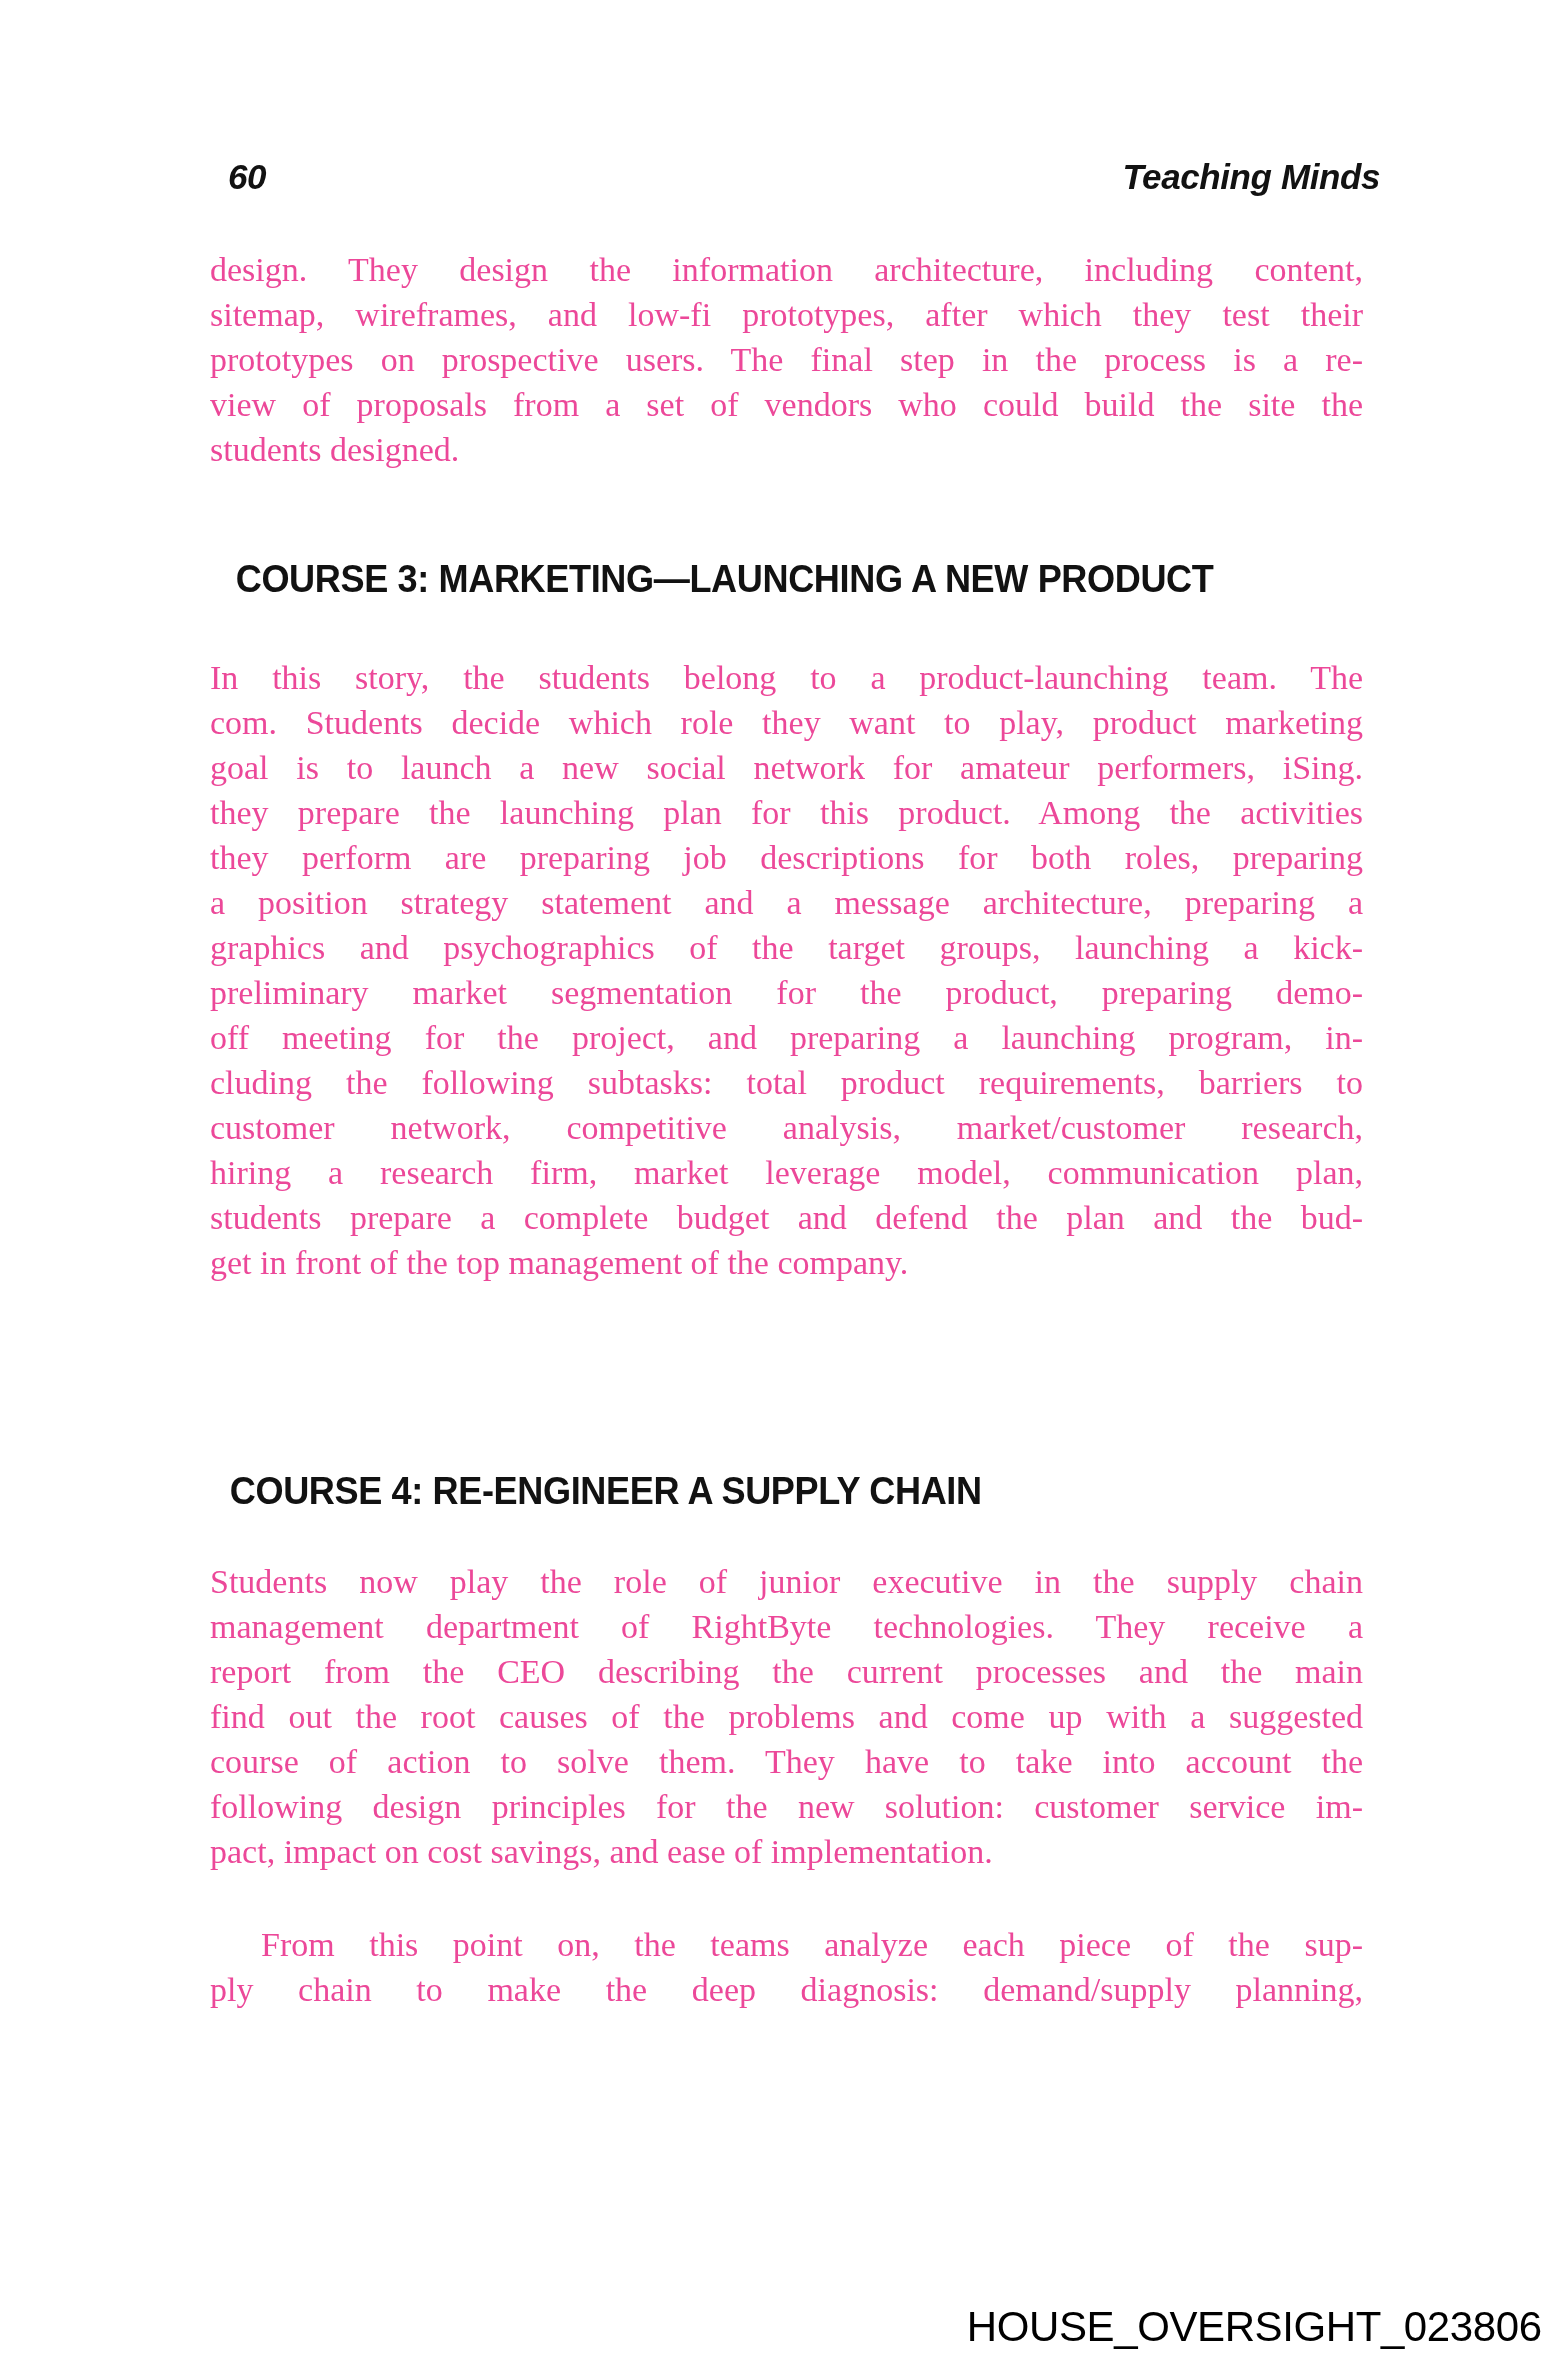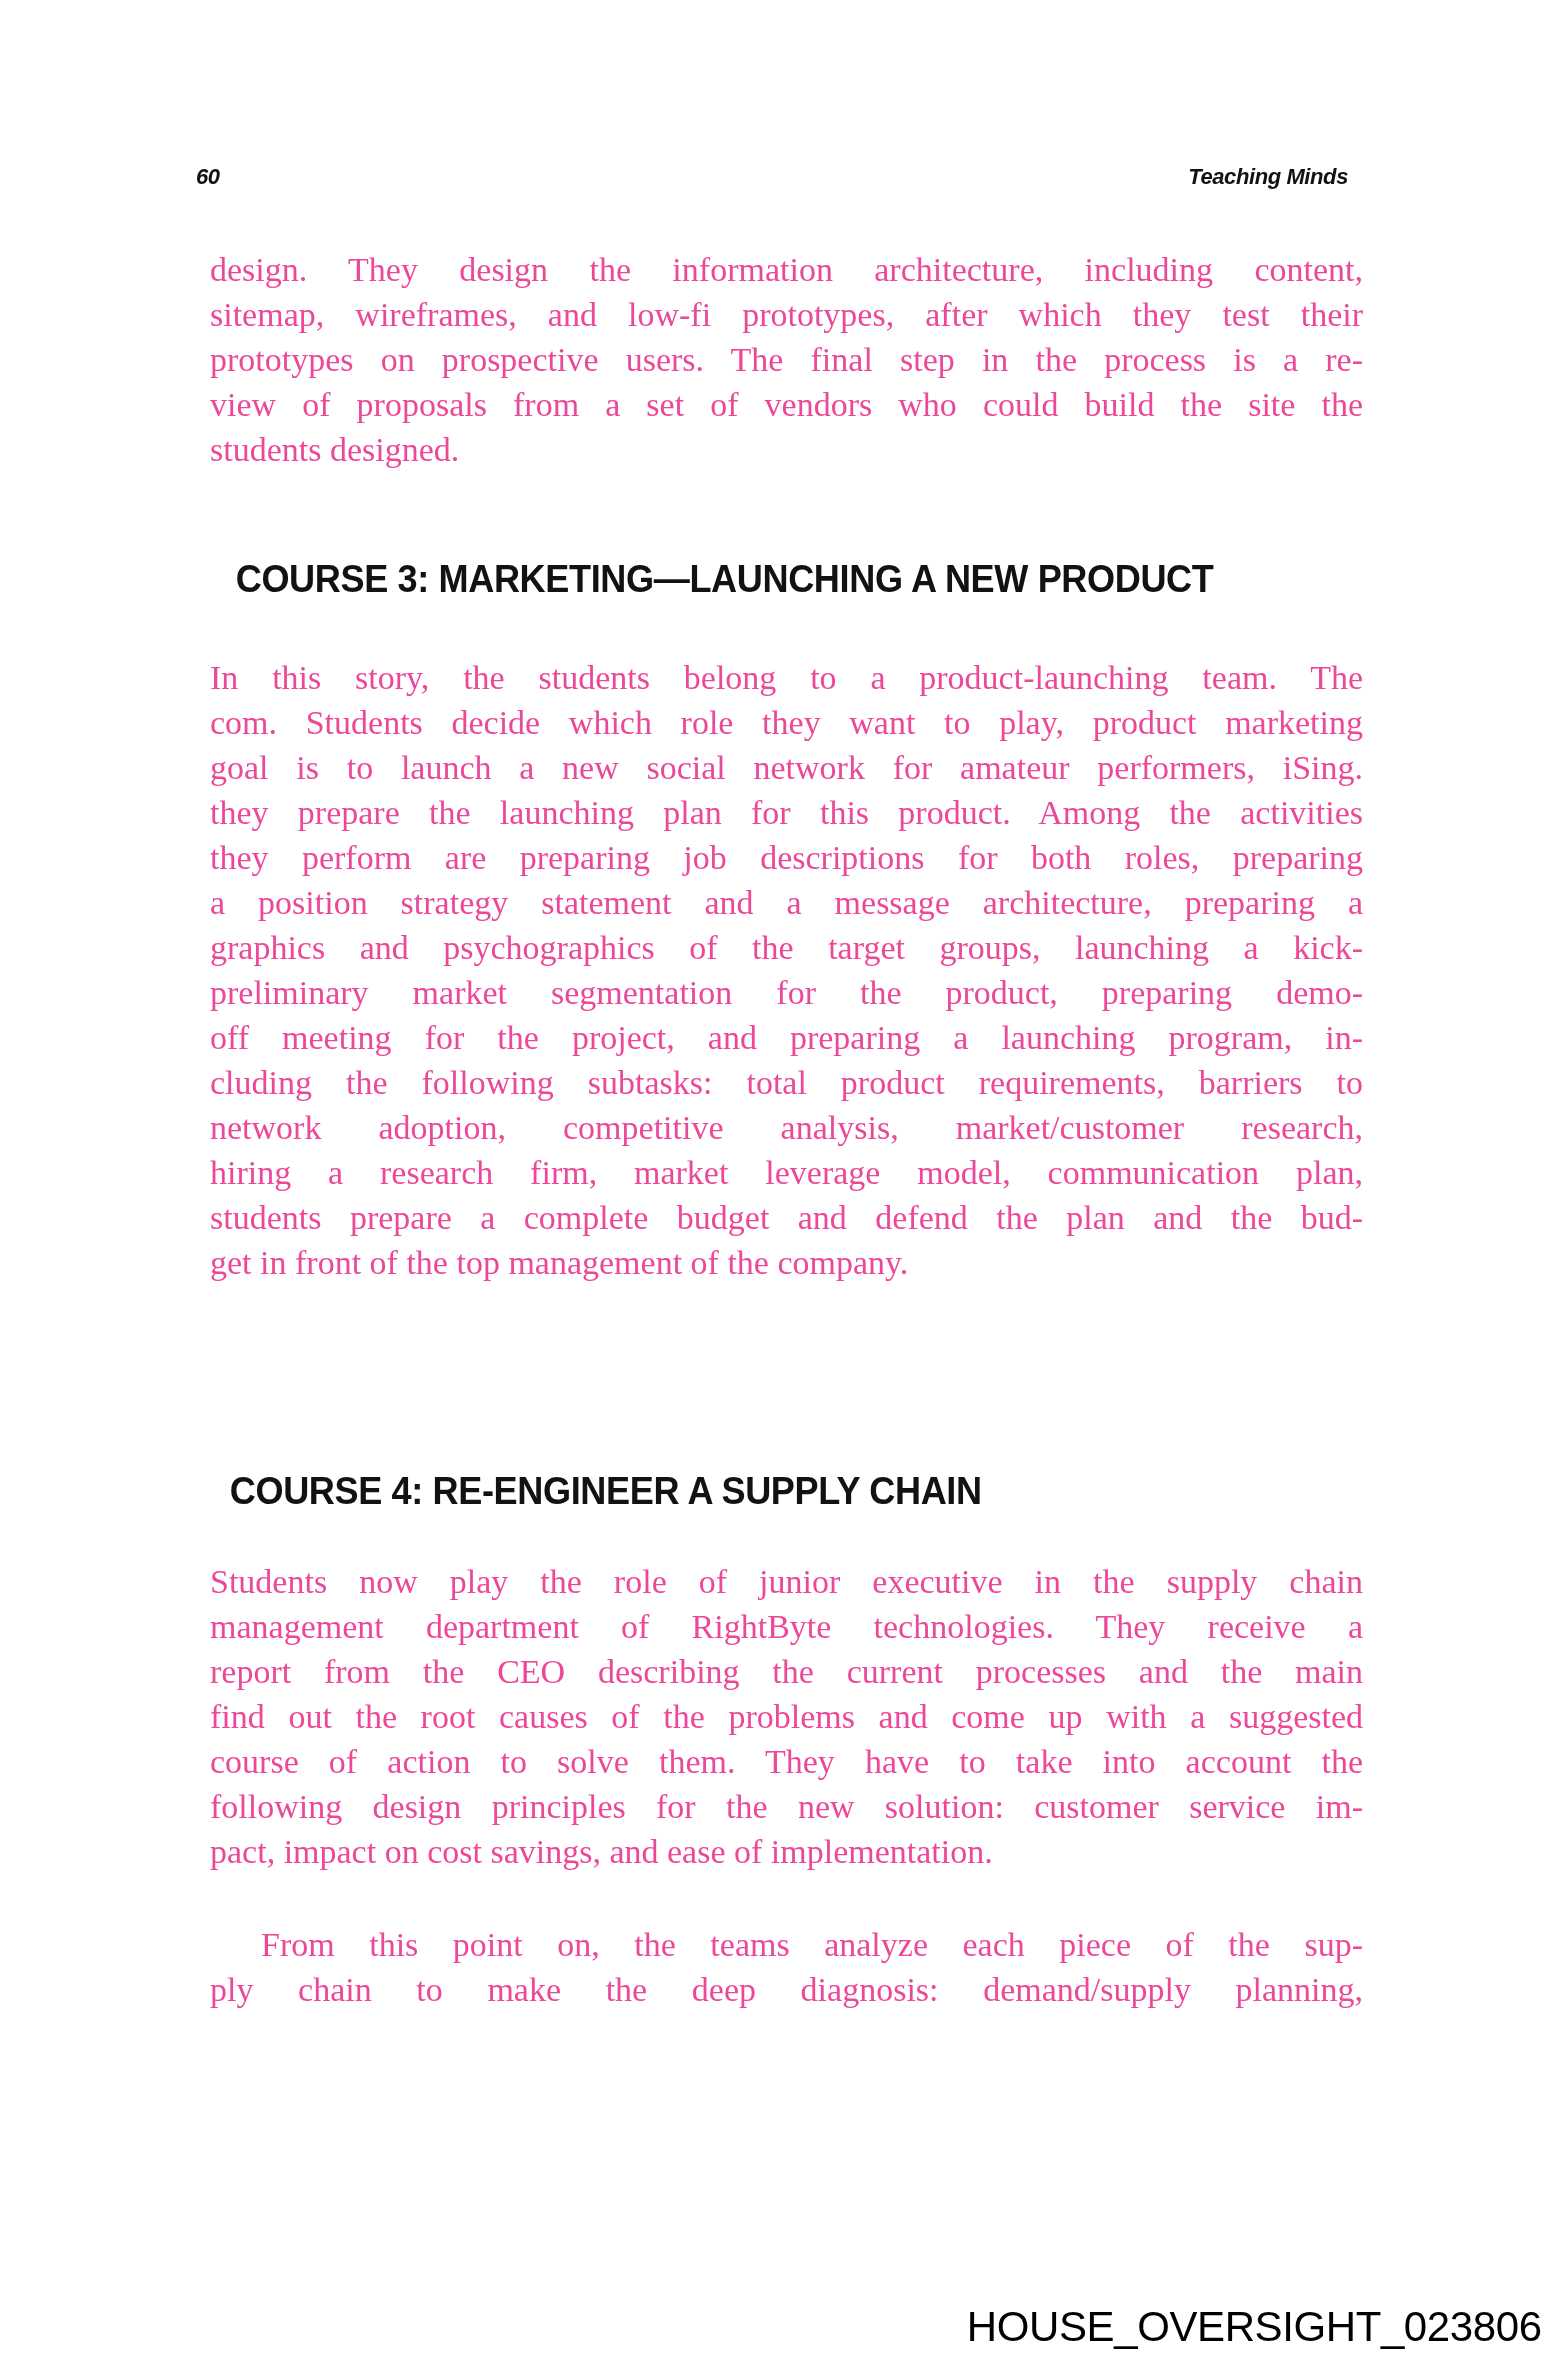--- a/index.html
+++ b/index.html
@@ -10,30 +10,30 @@
     width: 1562px;
     height: 2354px;
     background: #ffffff;
     overflow: hidden;
     color: #161616;
   }
 
   
   .running-header {
     position: absolute;
-    left: 196px;
+    left: 228px;
     top: 158px;
     width: 1152px;
     display: flex;
     justify-content: space-between;
     align-items: baseline;
     font-family: "Liberation Sans", sans-serif;
     font-weight: 700;
     font-style: italic;
-    font-size: 22px;
+    font-size: 35px;
     line-height: 37px;
     color: #121212;
     letter-spacing: -0.4px;
   }
 
   
   .para {
     position: absolute;
     left: 210px;
     width: 1153px;
@@ -118,21 +118,21 @@
       <div class="line first">In this story, the students belong to a product-launching team. The</div>
       <div class="line">com. Students decide which role they want to play, product marketing</div>
       <div class="line">goal is to launch a new social network for amateur performers, iSing.</div>
       <div class="line">they prepare the launching plan for this product. Among the activities</div>
       <div class="line">they perform are preparing job descriptions for both roles, preparing</div>
       <div class="line">a position strategy statement and a message architecture, preparing a</div>
       <div class="line">graphics and psychographics of the target groups, launching a kick-</div>
       <div class="line">preliminary market segmentation for the product, preparing demo-</div>
       <div class="line">off meeting for the project, and preparing a launching program, in-</div>
       <div class="line">cluding the following subtasks: total product requirements, barriers to</div>
-      <div class="line">network adoption, competitive analysis, market/customer research,</div>
+      <div class="line">customer network, competitive analysis, market/customer research,</div>
       <div class="line">hiring a research firm, market leverage model, communication plan,</div>
       <div class="line">students prepare a complete budget and defend the plan and the bud-</div>
       <div class="line last">get in front of the top management of the company.</div>
     </div>
 
   <h2 class="heading h2">
     <span>COURSE 4: RE-ENGINEER A SUPPLY CHAIN</span>
   </h2>
 
   <div class="para p3">

